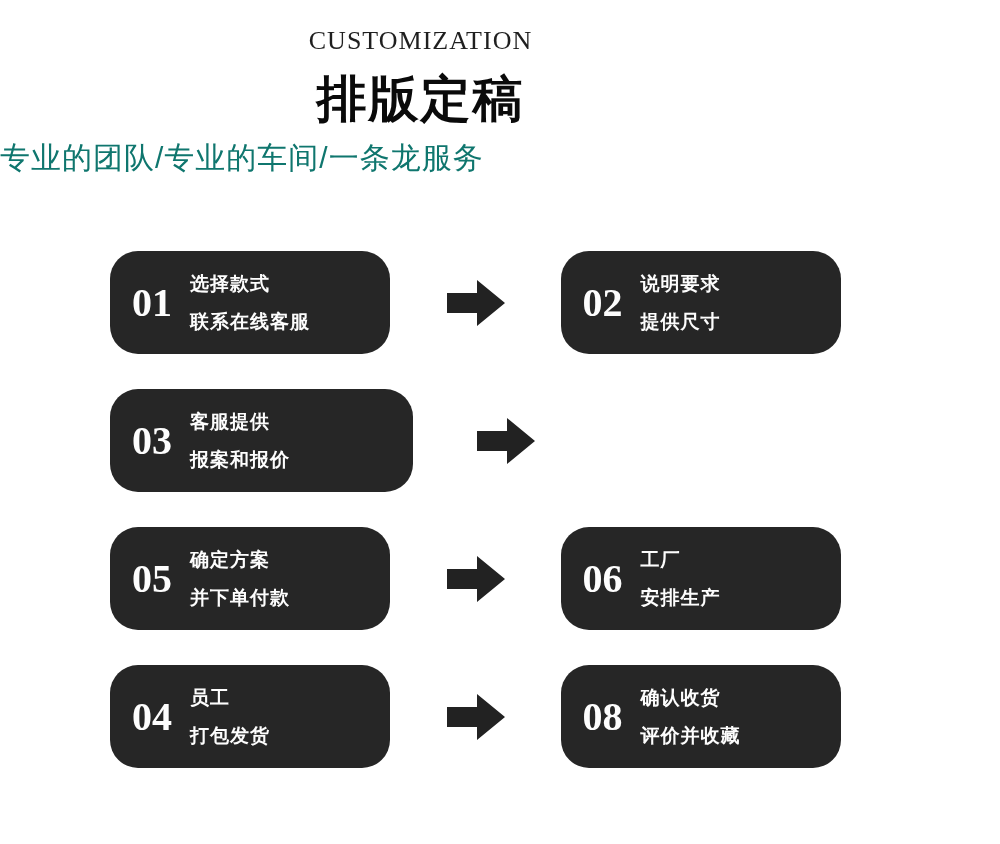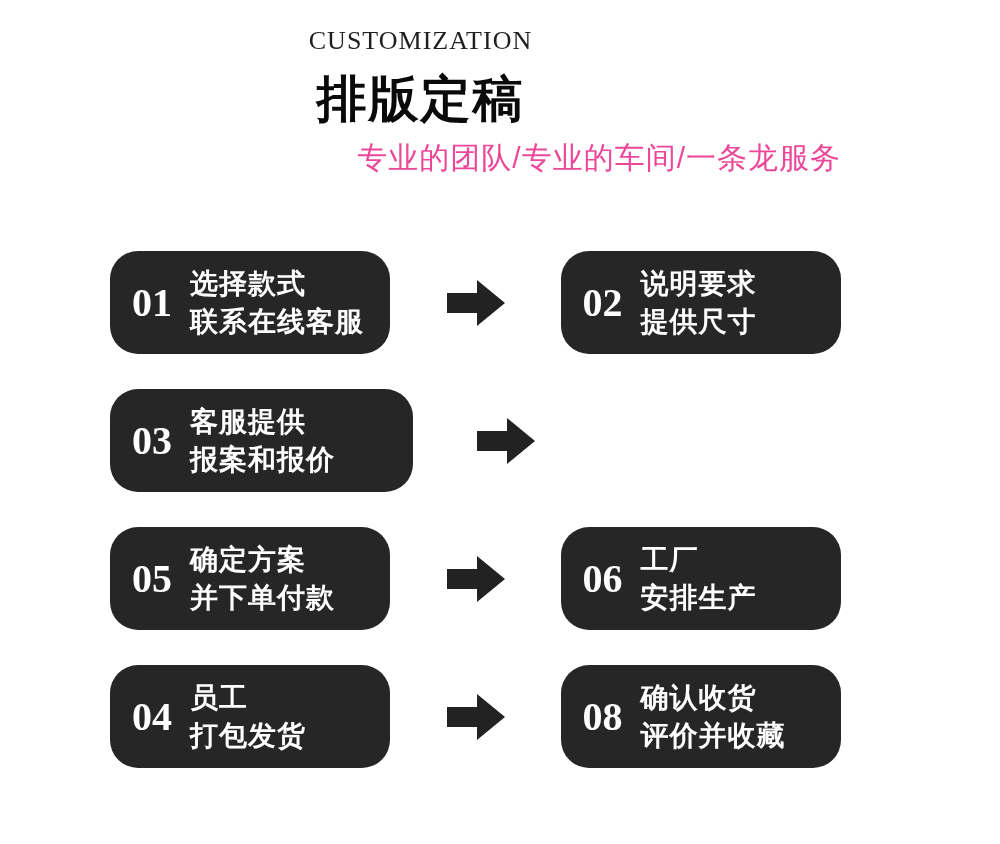--- a/index.html
+++ b/index.html
@@ -22,24 +22,24 @@
   .title{
     position:absolute; top:66px; left:0; right:0;
     text-align:center;
     font-size:50px;
     font-weight:900;
     color:#0a0a0a;
     letter-spacing:2px;
   }
   .subtitle{
     position:absolute; top:138px; left:0; right:0;
-    text-align:right;
+    text-align:left;
     font-size:30px;
     font-weight:500;
-    color:#ec4899;
+    color:#0f766e;
     letter-spacing:1px;
   }
   .flow{
     position:absolute; top:251px; left:0; right:0;
     display:flex; flex-direction:column;
   }
   .row{
     display:flex; align-items:center;
     height:103px;
     margin-bottom:35px;
@@ -58,21 +58,21 @@
     font-family:"Liberation Serif", serif;
     font-size:40px;
     font-weight:700;
     width:58px;
     flex:0 0 58px;
     color:#fdfdfd;
   }
   .lines{ display:block; }
   .lines .ln{
     display:block;
-    font-size:28px;
+    font-size:19px;
     font-weight:700;
     line-height:38px;
     letter-spacing:1px;
     color:#fdfdfd;
     white-space:nowrap;
   }
   .arrow-wrap{
     width:185px;
     display:flex; justify-content:center; align-items:center;
   }

